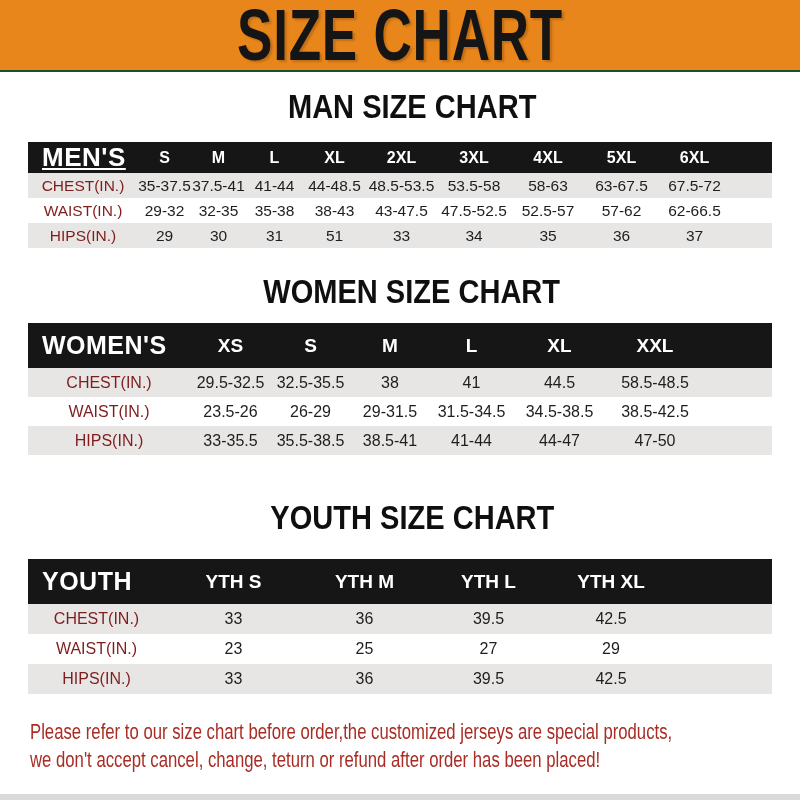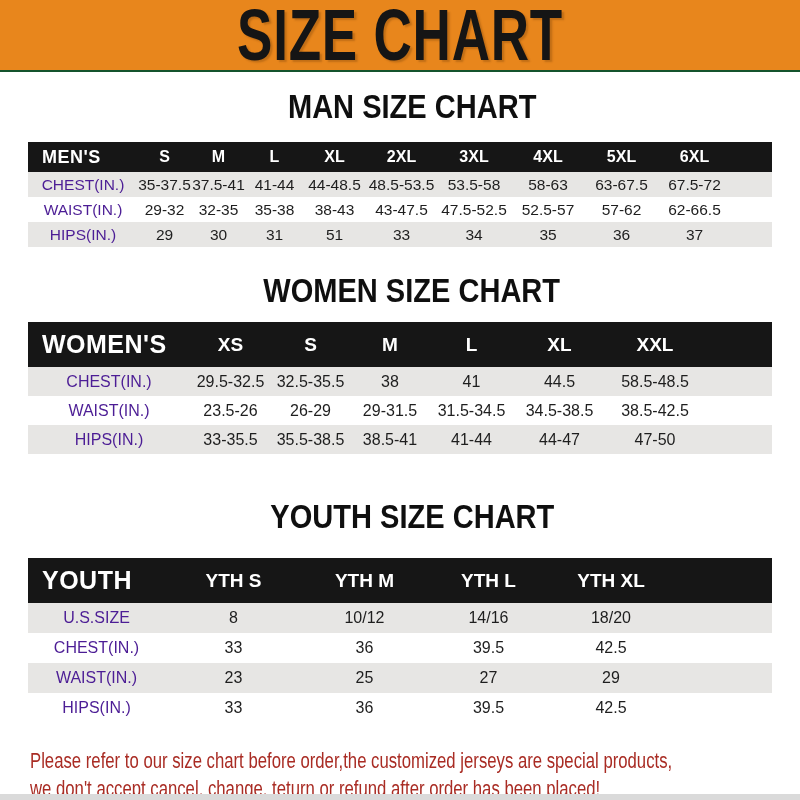--- a/index.html
+++ b/index.html
@@ -41,25 +41,25 @@
     margin-left: 28px; width: 744px;
   }
   #men-table   { margin-top: 17px; }
   #women-table { margin-top: 13px; }
   #youth-table { margin-top: 23px; }
   th, td { padding: 0; text-align: center; white-space: nowrap; overflow: visible; }
   thead th { background: #161616; color: #ffffff; font-weight: bold; }
   th.row-head { text-align: left; padding-left: 14px; letter-spacing: 0.5px; }
   tbody tr:nth-child(odd) { background: #E7E6E4; }
   tbody td { color: #1e1e1e; }
-  td.row-label { color: #4c1d95; }
+  td.row-label { color: #7f1d1d; }
 
   .tbl-men thead tr { height: 30px; }
   .tbl-men tbody tr { height: 25px; }
-  .tbl-men th.row-head { font-size: 18px; }
+  .tbl-men th.row-head { font-size: 26px; text-decoration: underline; }
   .tbl-men thead th:not(.row-head) { font-size: 16px; }
   .tbl-men tbody td { font-size: 15.5px; }
 
   .tbl-women thead tr, .tbl-youth thead tr { height: 45px; }
   .tbl-women tbody tr { height: 29px; }
   .tbl-youth tbody tr { height: 30px; }
   .tbl-women th.row-head, .tbl-youth th.row-head { font-size: 25px; }
   .tbl-women thead th:not(.row-head), .tbl-youth thead th:not(.row-head) { font-size: 19px; }
   .tbl-women tbody td, .tbl-youth tbody td { font-size: 16px; }
   
@@ -227,28 +227,20 @@
         <th class="row-head">YOUTH</th>
         <th>YTH S</th>
         <th>YTH M</th>
         <th>YTH L</th>
         <th>YTH XL</th>
         <th></th>
       </tr>
     </thead>
     <tbody>
       <tr>
-        <td class="row-label">U.S.SIZE</td>
-        <td>8</td>
-        <td>10/12</td>
-        <td>14/16</td>
-        <td>18/20</td>
-        <td></td>
-      </tr>
-      <tr>
         <td class="row-label">CHEST(IN.)</td>
         <td>33</td>
         <td>36</td>
         <td>39.5</td>
         <td>42.5</td>
         <td></td>
       </tr>
       <tr>
         <td class="row-label">WAIST(IN.)</td>
         <td>23</td>

